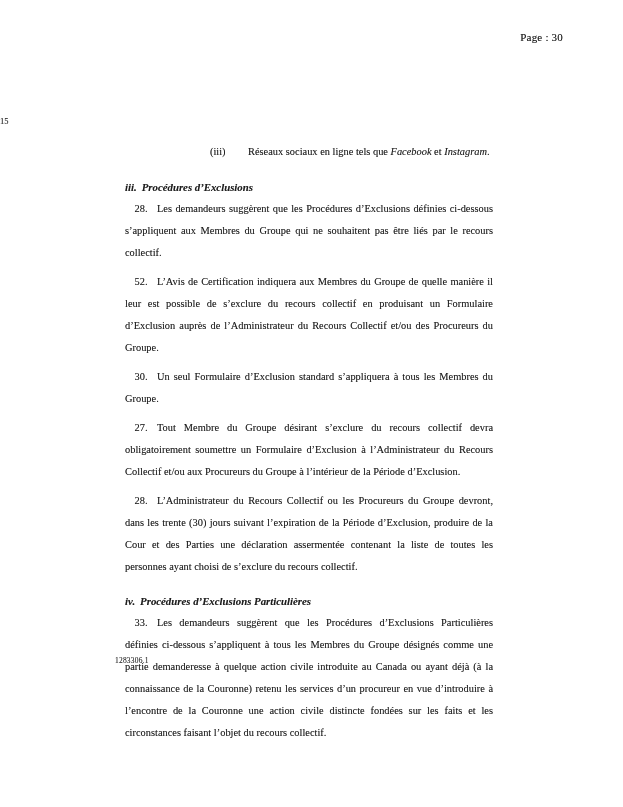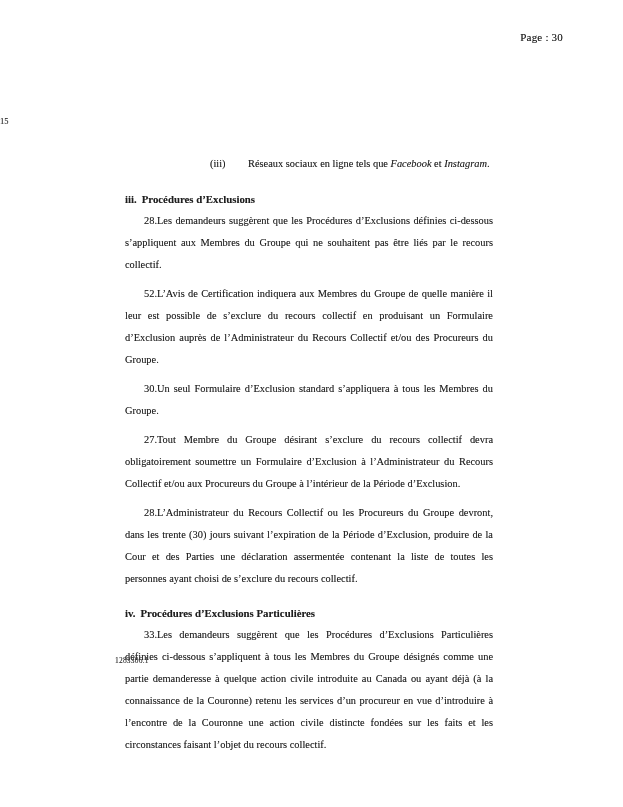--- a/index.html
+++ b/index.html
@@ -32,53 +32,54 @@
     top: 116px;
     left: 0;
     width: 100%;
     text-align: left;
     font-size: 8.5px;
     color: #2a2a2a;
   }
   .body-block {
     position: absolute;
     left: 125px;
-    top: 153px;
+    top: 141px;
     width: 368px;
     font-size: 10.4px;
     line-height: 22px;
   }
   .list-line {
     margin: 0 0 0 85px;
     text-align: left;
   }
   .list-marker {
     display: inline-block;
     width: 38px;
   }
   .sec-heading {
     margin: 13px 0 0 0;
     font-weight: bold;
+    font-style: italic;
     font-size: 10.8px;
     line-height: 22px;
   }
   .sec-heading .sec-num {
     margin-right: 5px;
   }
   .para {
     margin: 7px 0 0 0;
     text-align: justify;
   }
   .para.first-after-heading {
     margin-top: 0;
   }
   .para .pnum {
     display: inline-block;
     width: 32px;
-    text-align: right;
+    text-align: center;
   }
   .sec-heading.second {
     margin-top: 12px;
   }
   .doc-footer {
     position: absolute;
     left: 115px;
     top: 656px;
     font-size: 7.5px;
     color: #333333;

